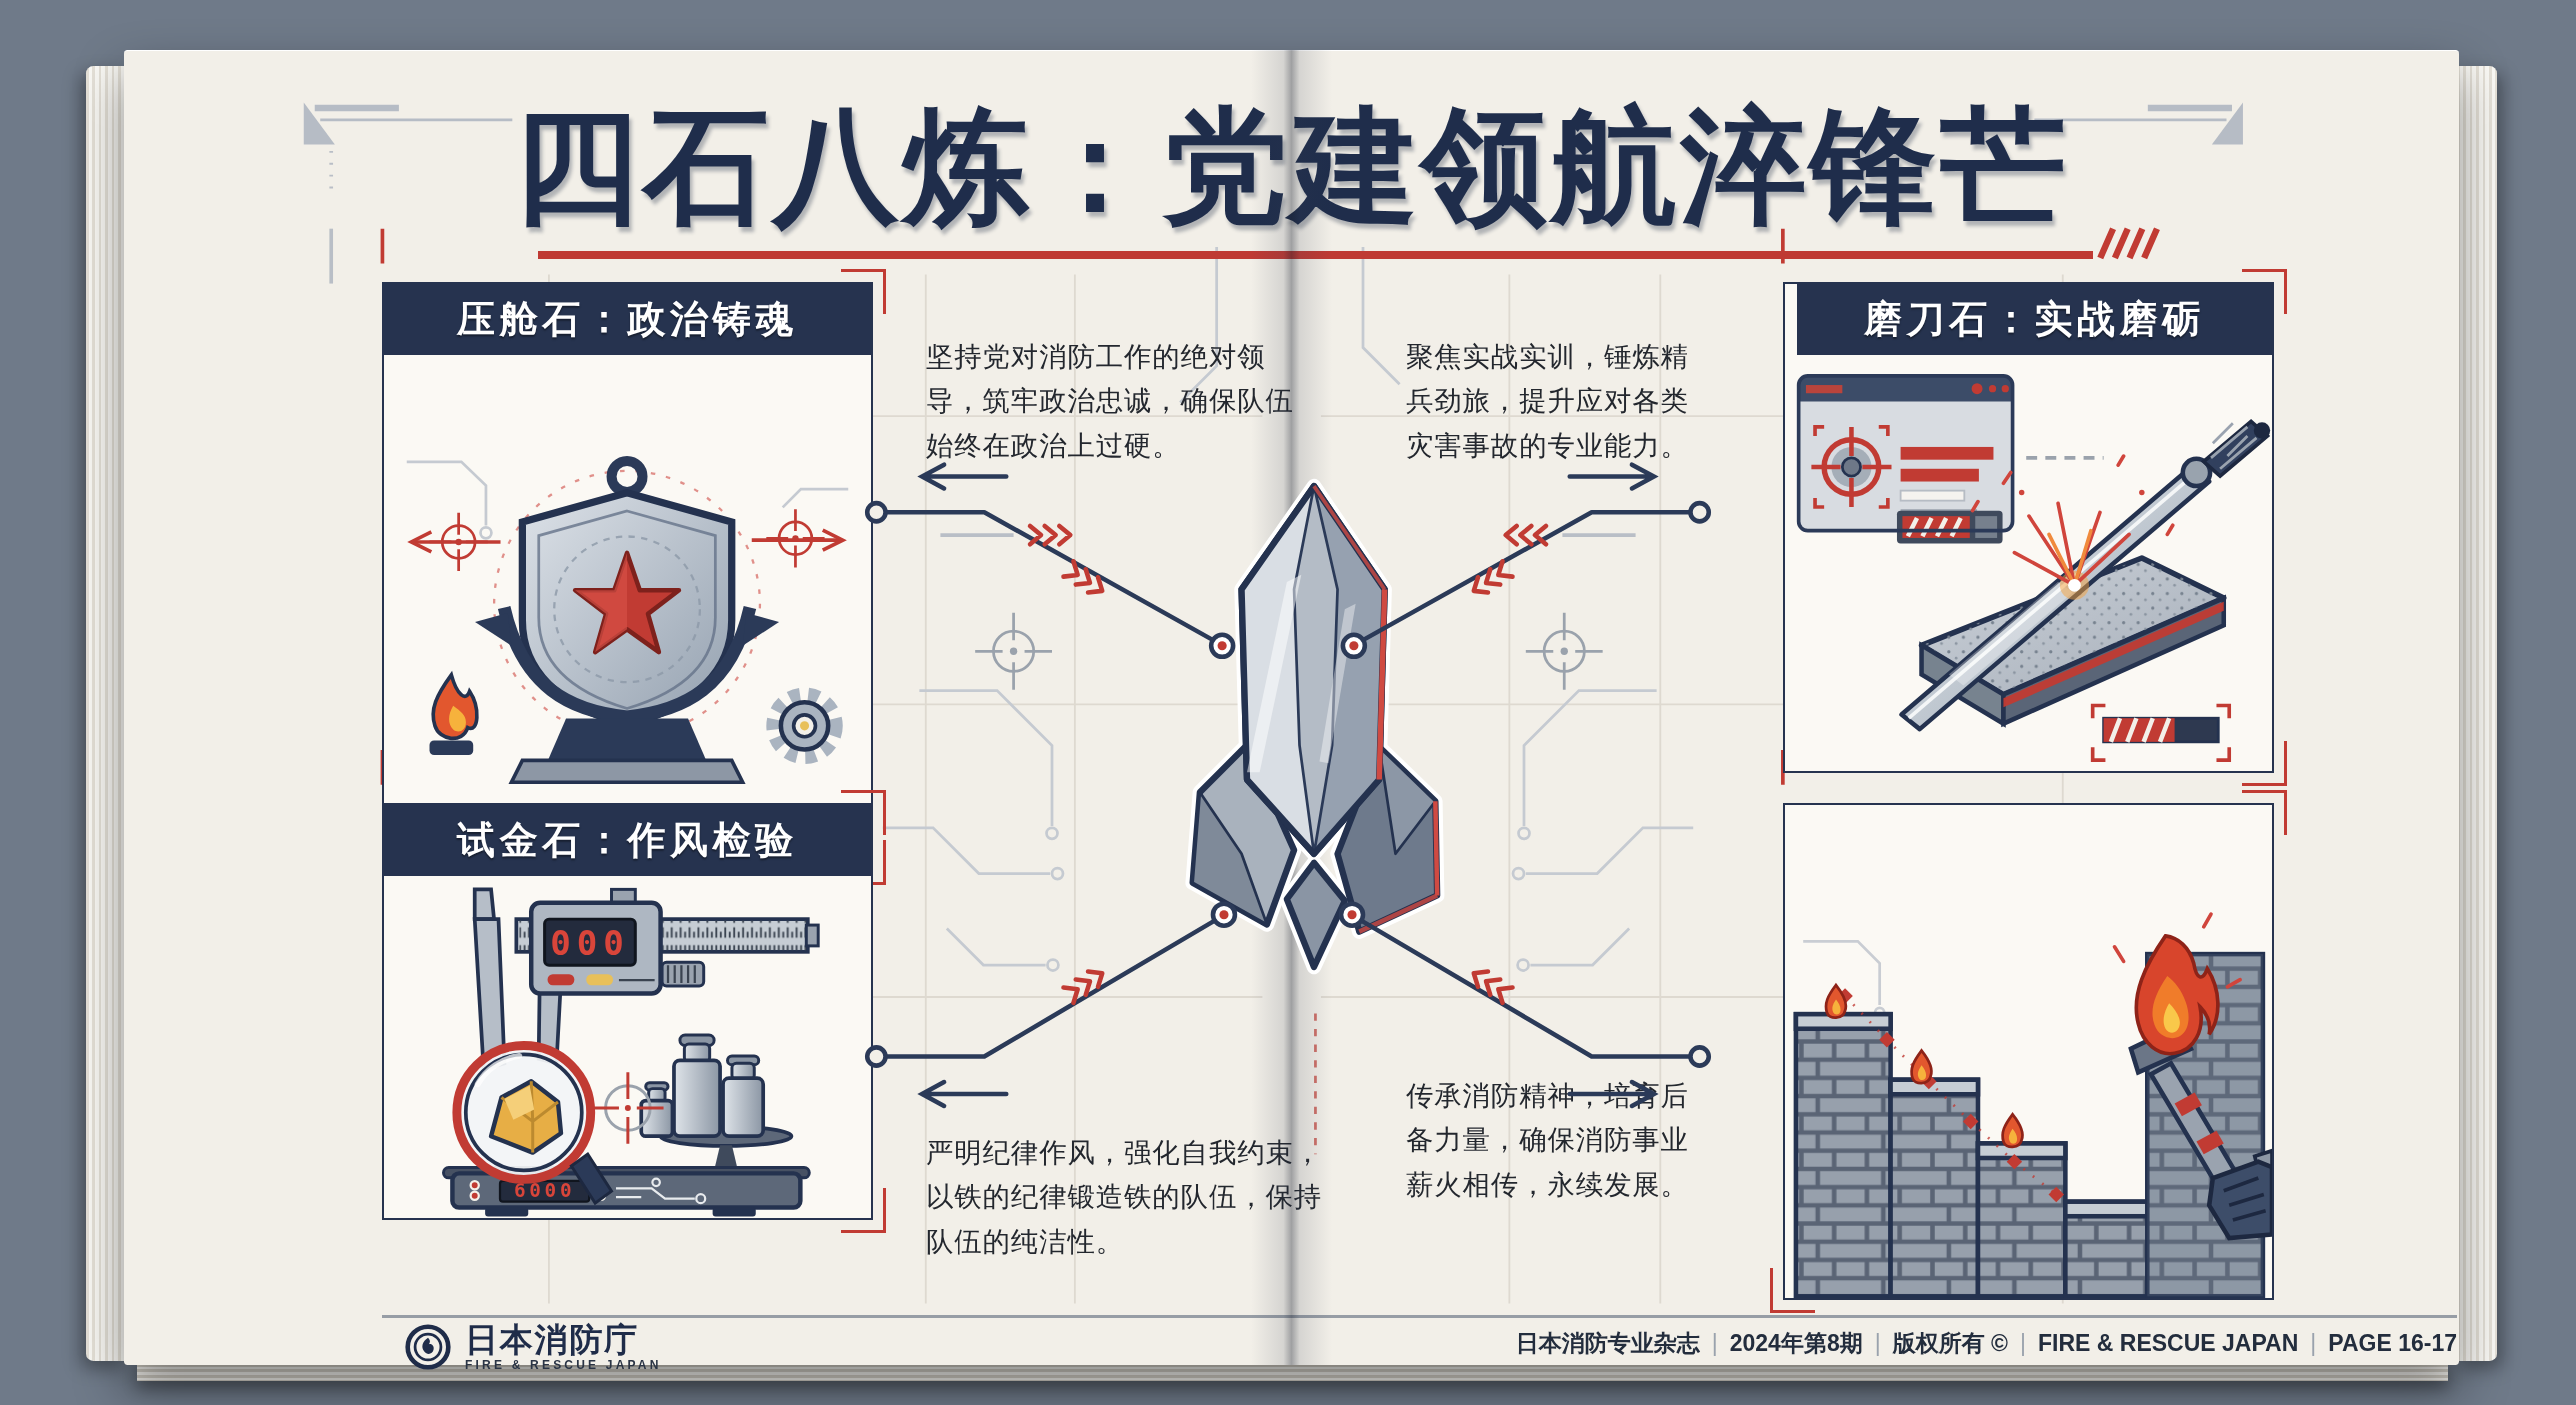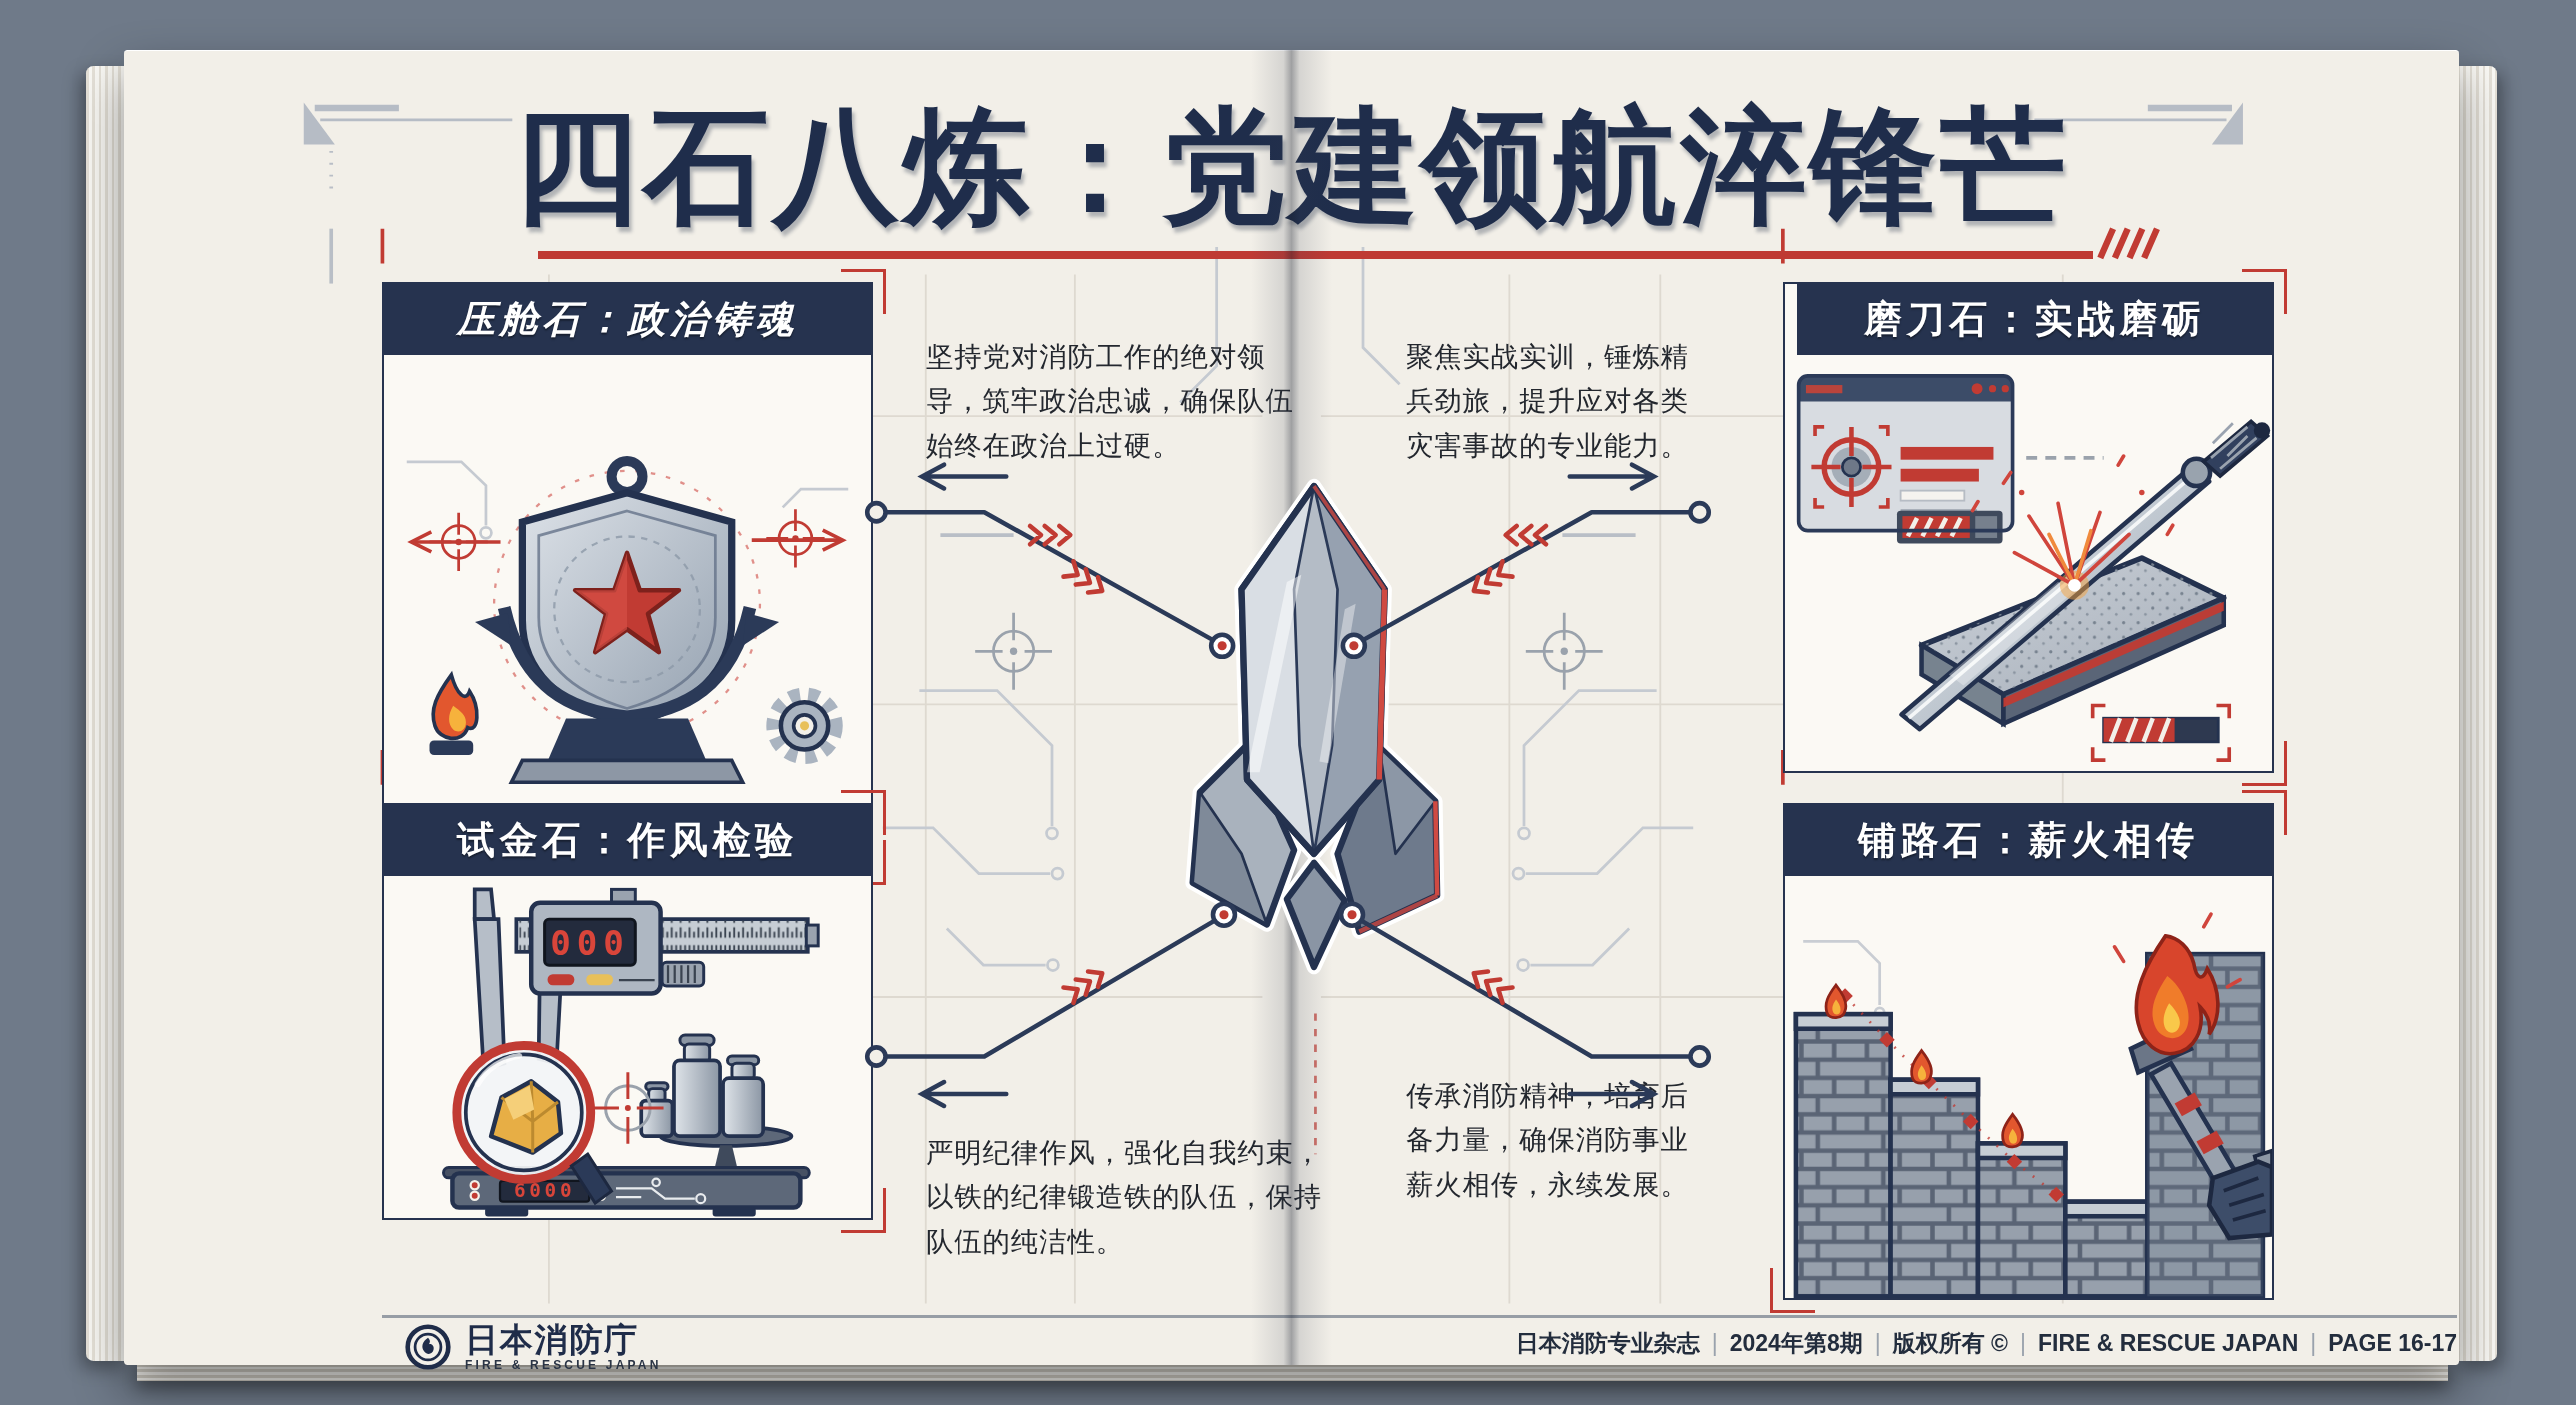--- a/index.html
+++ b/index.html
@@ -21,21 +21,21 @@
   }
   #gutter{left:1251px;top:50px;width:81px;height:1315px;z-index:3;pointer-events:none;
     background:linear-gradient(90deg,rgba(50,60,80,0) 0%,rgba(50,60,80,.15) 40%,rgba(25,32,48,.38) 50%,rgba(50,60,80,.15) 60%,rgba(50,60,80,0) 100%);}
   
   #title{left:124px;top:84px;width:2335px;text-align:center;z-index:2;
     font-size:126px;font-weight:bold;color:#1f2d4b;letter-spacing:3.7px;
     text-shadow:2.7px 4.6px 3.7px rgba(31,42,66,.3);}
   #title-rule{left:538px;top:251px;width:1555px;height:8.2px;background:#bf3a33;z-index:2;}
   
   .panel{position:absolute;background:#fbf9f4;border:2.7px solid #26334f;z-index:2;box-sizing:border-box;}
-  #p-tl{left:382px;top:282px;width:491px;height:590px;font-style:italic;}
+  #p-tl{left:382px;top:282px;width:491px;height:590px;}
   #p-tr{left:1783px;top:282px;width:491px;height:491px;padding-left:12px;}
   #p-bl{left:382px;top:803px;width:491px;height:417px;}
   #p-br{left:1783px;top:803px;width:491px;height:497px;}
   .panel-header{height:71px;background:#26334f;display:flex;align-items:center;justify-content:center;
     color:#fff;font-size:38px;font-weight:bold;letter-spacing:4.6px;text-shadow:0 1.8px 1.8px rgba(0,0,0,.4);}
   .panel svg.art{position:absolute;left:0;top:71px;width:100%;height:calc(100% - 71px);}
   .rb{position:absolute;width:42px;height:42px;border:0 solid #c13b33;}
   .rb.tr{top:-14.6px;right:-14.6px;border-top-width:3.7px;border-right-width:3.7px;}
   .rb.br{bottom:-14.6px;right:-14.6px;border-bottom-width:3.7px;border-right-width:3.7px;}
   .rb.bl{bottom:-14.6px;left:-14.6px;border-bottom-width:3.7px;border-left-width:3.7px;}
@@ -352,21 +352,20 @@
         <polygon points="102,300 136,282 142,314 114,328" fill="#f5cf79"></polygon>
       </g>
       <polygon points="192,390 214,374 246,424 224,440" fill="#2b3a58" stroke="#1d2840" stroke-width="4"></polygon>
     </g>
   </svg>
 </div>
 
 <div class="panel" id="p-br">
   <span class="rb tr"></span>
   <span class="rb bl"></span>
-  <div class="panel-header">铺路石：薪火相传</div>
   <svg class="art" viewBox="0 0 535 460">
     <defs>
       <pattern id="br-brick" width="72" height="40" patternUnits="userSpaceOnUse">
         <rect width="72" height="40" fill="#97a0ac"></rect>
         <path d="M0,0 H72 M0,20 H72 M0,40 H72 M36,0 V20 M18,20 V40 M54,20 V40" stroke="#5a6475" stroke-width="5"></path>
       </pattern>
       <g id="br-mf">
         <path d="M0,-26 C-9,-14 -13,-6 -10,4 C-8,12 8,12 10,2 C13,-6 8,-16 0,-26Z" fill="#e2572e" stroke="#8e2318" stroke-width="3"></path>
         <path d="M0,-10 C-4,-4 -5,0 -3,4 C-1,8 5,7 5,1 C5,-3 3,-6 0,-10Z" fill="#f6b23c"></path>
       </g>

